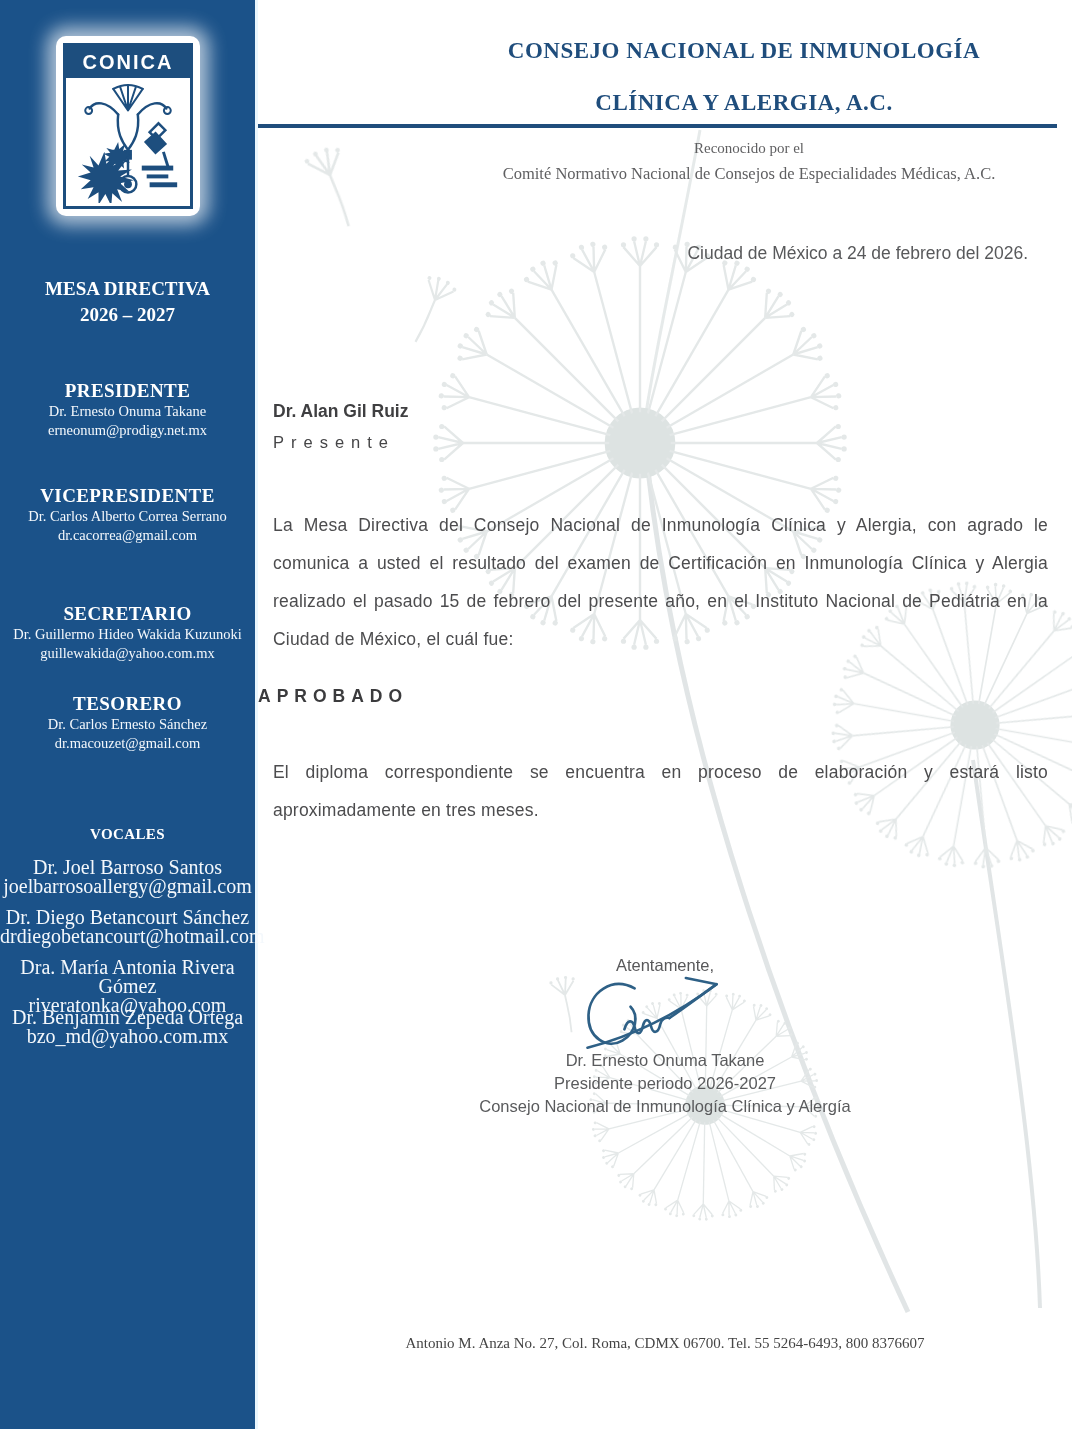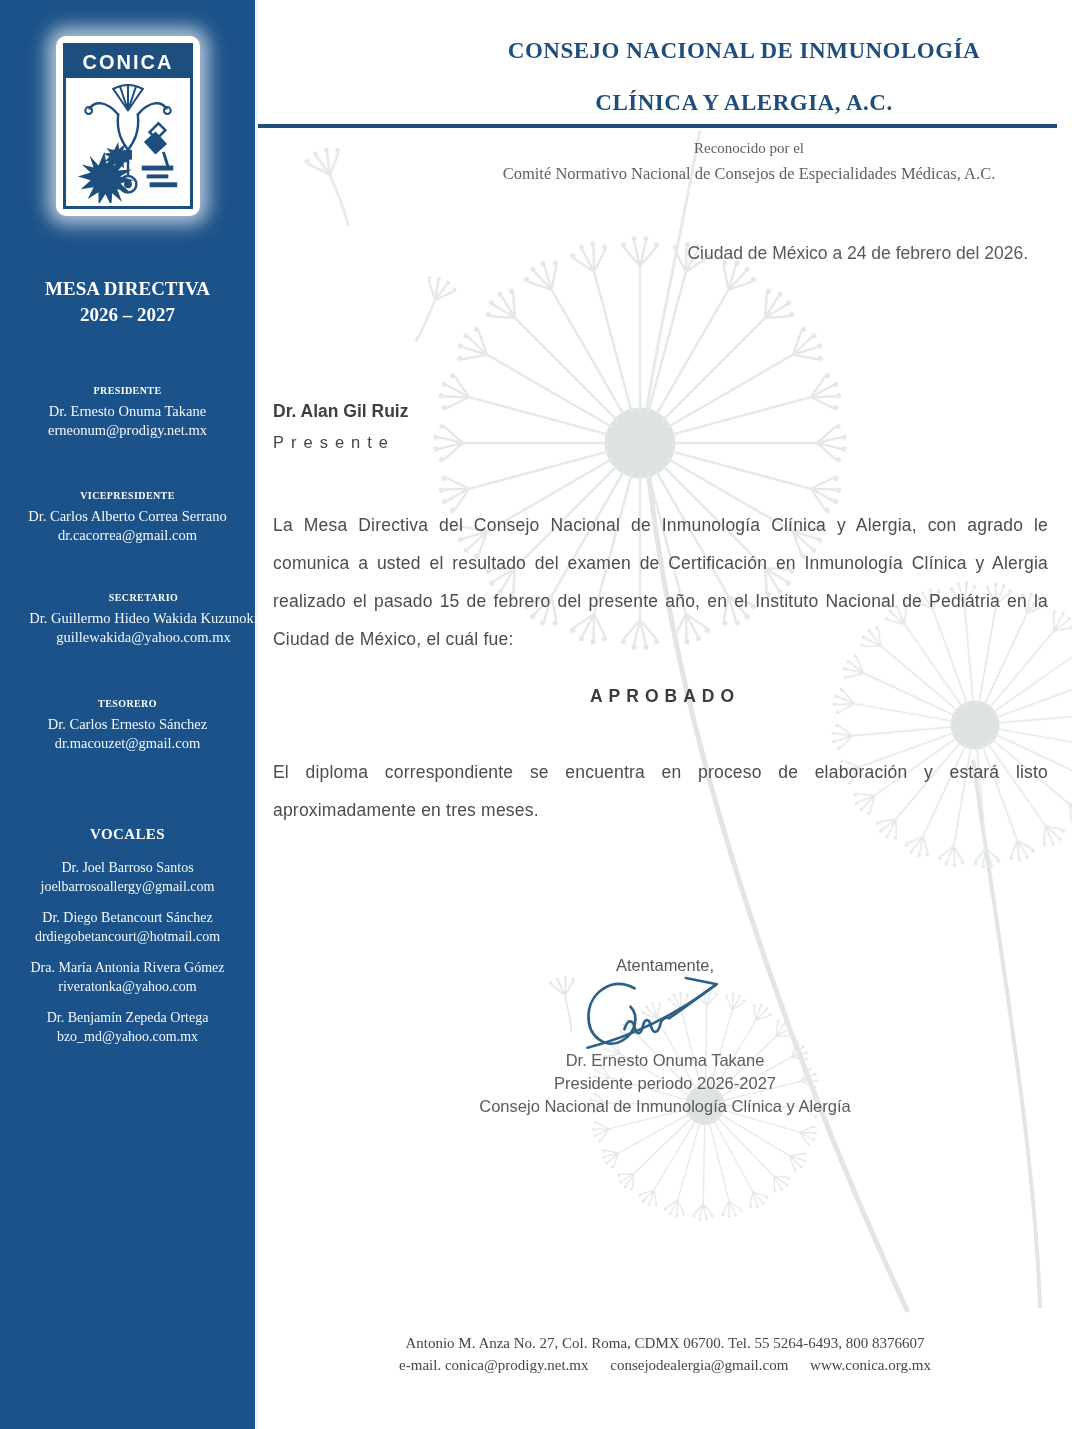--- a/index.html
+++ b/index.html
@@ -10,38 +10,38 @@
            border-right:3px solid #eaf6fd;color:#ffffff;z-index:3;}
   .logo-box{position:absolute;left:56px;top:36px;width:144px;height:180px;background:#ffffff;
             border-radius:10px;box-shadow:0 0 18px 9px rgba(255,255,255,0.65);padding:7px;box-sizing:border-box;}
   .logo-inner{border:3px solid #1d4e7e;height:100%;box-sizing:border-box;display:flex;flex-direction:column;background:#fff;}
   .logo-band{background:#1d4e7e;color:#ffffff;text-align:center;font-weight:bold;font-size:20px;
              letter-spacing:2px;padding:5px 0 4px 0;font-family:"Liberation Sans",sans-serif;}
   .logo-art{flex:1;display:flex;align-items:center;justify-content:center;}
   .board-title{position:absolute;top:276px;left:0;width:100%;text-align:center;
                font-family:"Liberation Serif",serif;font-weight:bold;font-size:19px;line-height:26px;color:#ffffff;}
   .role{position:absolute;left:0;width:100%;text-align:center;font-family:"Liberation Serif",serif;color:#f4f8fc;}
-  .role .r-title{font-weight:bold;font-size:10px;line-height:20px;letter-spacing:0.4px;margin-bottom:1px;color:#ffffff;}
+  .role .r-title{font-weight:bold;font-size:19px;line-height:20px;letter-spacing:0.4px;margin-bottom:1px;color:#ffffff;}
   .role .r-name,.role .r-email{font-size:14.5px;line-height:19px;}
   .vocales-title{position:absolute;top:826px;left:0;width:100%;text-align:center;
                  font-family:"Liberation Serif",serif;font-weight:bold;font-size:15px;letter-spacing:0.4px;color:#ffffff;}
   .vocal{position:absolute;left:0;width:100%;text-align:center;font-family:"Liberation Serif",serif;
-         color:#f4f8fc;font-size:14px;line-height:19px;}
+         color:#f4f8fc;font-size:20px;line-height:19px;}
   
   .main-abs{position:absolute;z-index:2;}
   .hdr-title{left:258px;width:972px;text-align:center;font-family:"Liberation Serif",serif;
              font-weight:bold;font-size:23px;color:#1f4d7c;letter-spacing:0.5px;}
   .divider{position:absolute;left:258px;top:124px;width:799px;height:4px;background:#1f4d7c;z-index:2;}
   .hdr-sub{left:258px;width:982px;text-align:center;font-family:"Liberation Serif",serif;color:#5f5f61;}
   .date-line{left:500px;right:44px;top:243px;text-align:right;font-size:17.5px;color:#58595b;}
   .recipient-name{left:273px;top:401px;font-size:17.5px;font-weight:bold;color:#3f3f41;}
   .recipient-status{left:273px;top:433px;font-size:16.5px;letter-spacing:7px;color:#454547;}
   .body-par{left:273px;width:775px;font-size:17.5px;line-height:38px;text-align:justify;color:#4c4c4e;
             letter-spacing:0.2px;}
-  .result{left:258px;width:814px;top:686px;text-align:center;font-weight:bold;font-size:17.5px;
+  .result{left:258px;width:814px;top:686px;font-weight:bold;font-size:17.5px;
           letter-spacing:6px;color:#3b3b3d;}
   .farewell{left:258px;width:814px;top:956px;text-align:center;font-size:16.5px;color:#58585a;}
   .sig-wrap{position:absolute;left:570px;top:976px;width:160px;height:82px;z-index:2;}
   .signer{left:258px;width:814px;top:1049px;text-align:center;font-size:16.5px;line-height:23px;color:#5a5b5d;}
   .footer{left:258px;width:814px;top:1332px;text-align:center;font-family:"Liberation Serif",serif;
           font-size:15px;line-height:22px;color:#454545;}
   .footer .f2 span{display:inline-block;margin:0 9px;}
   
   .watermark{position:absolute;left:0;top:0;z-index:1;pointer-events:none;}
 </style>
@@ -160,21 +160,21 @@
     <div class="role" style="top:381px;">
       <div class="r-title">PRESIDENTE</div>
       <div class="r-name">Dr. Ernesto Onuma Takane</div>
       <div class="r-email">erneonum@prodigy.net.mx</div>
     </div>
     <div class="role" style="top:486px;">
       <div class="r-title">VICEPRESIDENTE</div>
       <div class="r-name">Dr. Carlos Alberto Correa Serrano</div>
       <div class="r-email">dr.cacorrea@gmail.com</div>
     </div>
-    <div class="role" style="top:588px;margin-left:16px;">
+    <div class="role" style="top:604px;">
       <div class="r-title">SECRETARIO</div>
       <div class="r-name">Dr. Guillermo Hideo Wakida Kuzunoki</div>
       <div class="r-email">guillewakida@yahoo.com.mx</div>
     </div>
     <div class="role" style="top:694px;">
       <div class="r-title">TESORERO</div>
       <div class="r-name">Dr. Carlos Ernesto Sánchez</div>
       <div class="r-email">dr.macouzet@gmail.com</div>
     </div>
 
@@ -229,20 +229,15 @@
   </div>
 
   <div class="main-abs signer">
     <div>Dr. Ernesto Onuma Takane</div>
     <div>Presidente periodo 2026-2027</div>
     <div>Consejo Nacional de Inmunología Clínica y Alergía</div>
   </div>
 
   <div class="main-abs footer">
     <div class="f1">Antonio M. Anza No. 27, Col. Roma, CDMX 06700. Tel. 55 5264-6493, 800 8376607</div>
-    <div class="f2">
-      <span>e-mail. conica@prodigy.net.mx</span>
-      <span>consejodealergia@gmail.com</span>
-      <span>www.conica.org.mx</span>
-    </div>
   </div>
 
 </div>
 
 </body></html>

